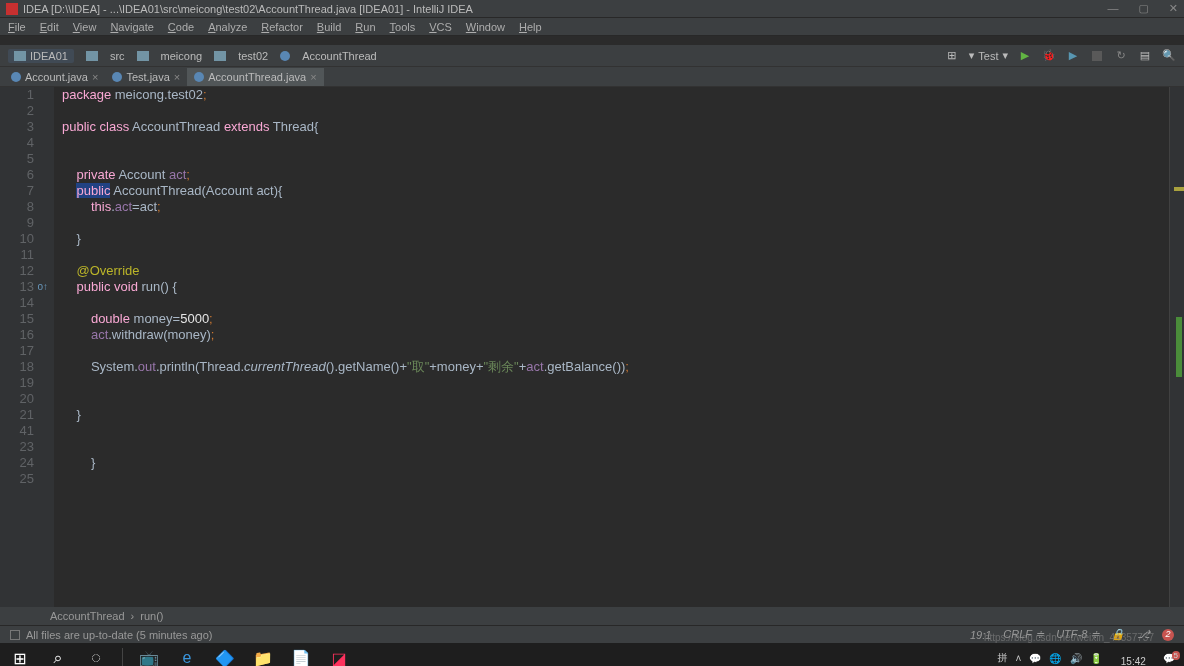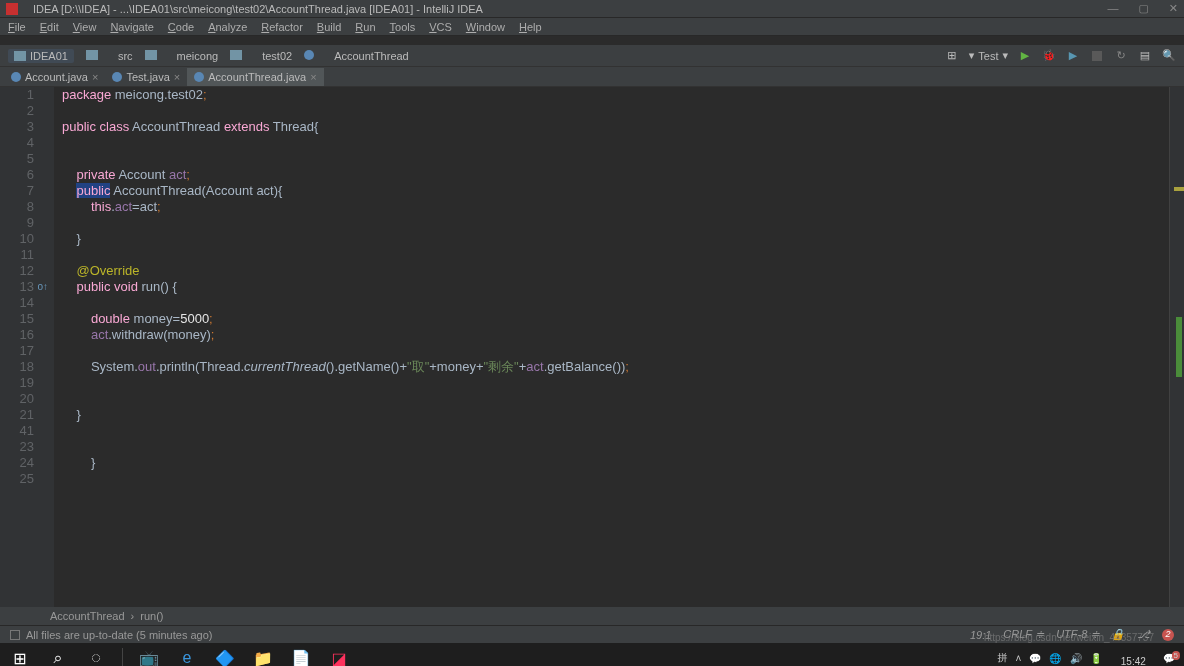--- a/index.html
+++ b/index.html
@@ -1,25 +1,25 @@
 <!DOCTYPE html>
 <html><head>
 <meta charset="utf-8">
 <style>
 * { margin:0; padding:0; box-sizing:border-box; font-family:"Segoe UI",Arial,sans-serif; }
 html,body { width:1184px; height:666px; background:#2b2b2b; color:#a9b7c6; overflow:hidden; font-size:12px; }
-.titlebar { height:18px; background:#3c3f41; display:flex; align-items:center; padding:0 6px; color:#bbb; border-bottom:1px solid #282828; font-size:11px;gap:10px; }
+.titlebar { height:18px; background:#3c3f41; display:flex; align-items:center; padding:0 6px; color:#bbb; border-bottom:1px solid #282828; font-size:11px; }
 .titlebar .icon { width:12px; height:12px; margin-right:5px; background:#c73030; }
 .titlebar .controls { margin-left:auto; display:flex; gap:20px; color:#888; }
 .titlebar .controls span { cursor:pointer; }
 .menubar { height:18px; background:#3c3f41; display:flex; align-items:center; padding:0 8px; gap:14px; color:#adadad; font-size:11px; border-bottom:1px solid #282828; }
 .menubar span u { text-decoration:underline; }
 .nav { height:22px; background:#3c3f41; display:flex; align-items:center; padding:0 8px; gap:12px; color:#bbb; font-size:11px; border-bottom:1px solid #323232;margin-top:9px; }
 .nav .proj { background:#404a55; padding:1px 6px; border-radius:2px; display:flex; align-items:center; gap:4px; }
-.nav .crumb { display:flex; align-items:flex-start; gap:20px; }
+.nav .crumb { display:flex; align-items:center; gap:12px; }
 .nav .folder { width:12px; height:10px; background:#7294a5; }
 .nav .cicon { width:10px; height:10px; border-radius:50%; background:#5987b4; }
 .nav .right { margin-left:auto; display:flex; align-items:center; gap:10px; }
 .nav .right .conf { display:flex; align-items:center; gap:4px; }
 .nav .right .iconbtn { width:14px; height:14px; display:flex; align-items:center; justify-content:center; }
 .tabs { height:20px; background:#3c3f41; display:flex; align-items:flex-end; padding:0 4px; border-bottom:1px solid #323232; }
 .tab { padding:2px 6px; display:flex; align-items:center; gap:4px; color:#bbb; font-size:11px; border:1px solid transparent; }
 .tab.active { background:#515658; border-bottom:1px solid #515658; }
 .tab .cicon { width:10px; height:10px; border-radius:50%; background:#5987b4; }
 .tab .close { color:#888; }

